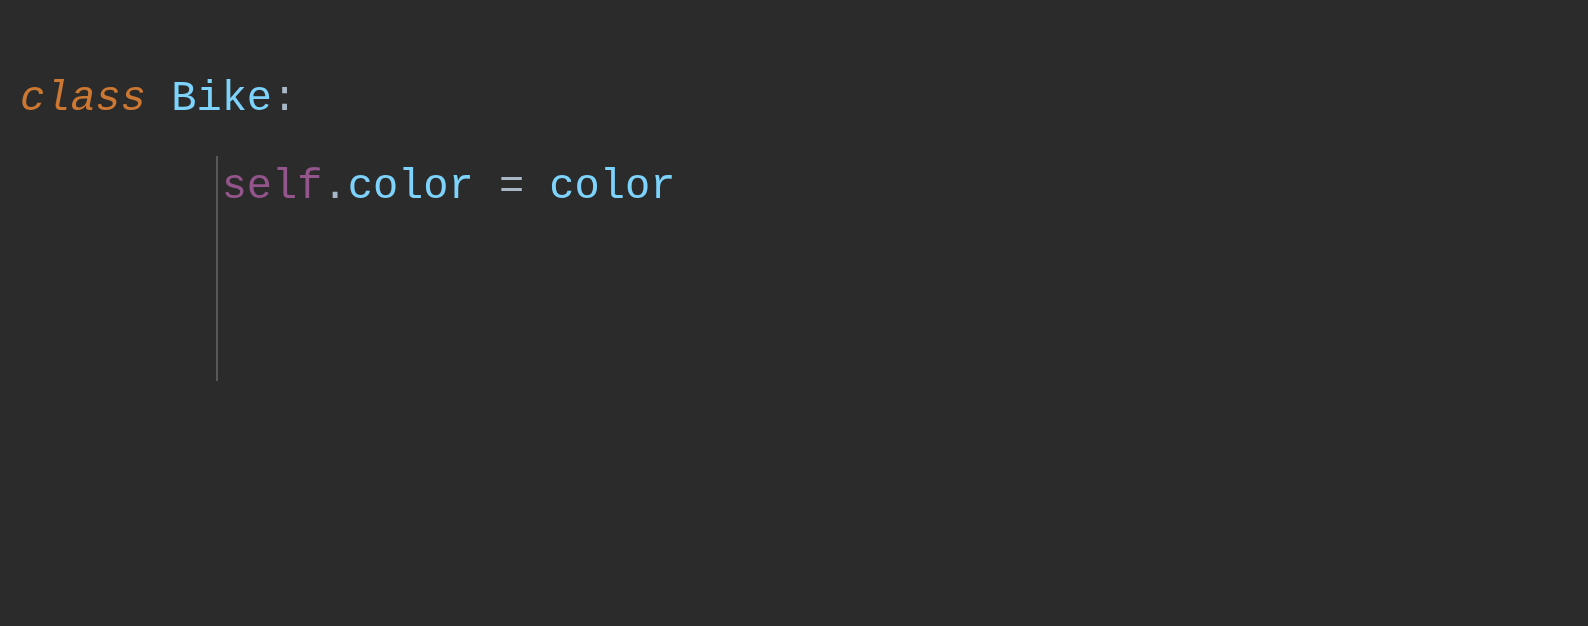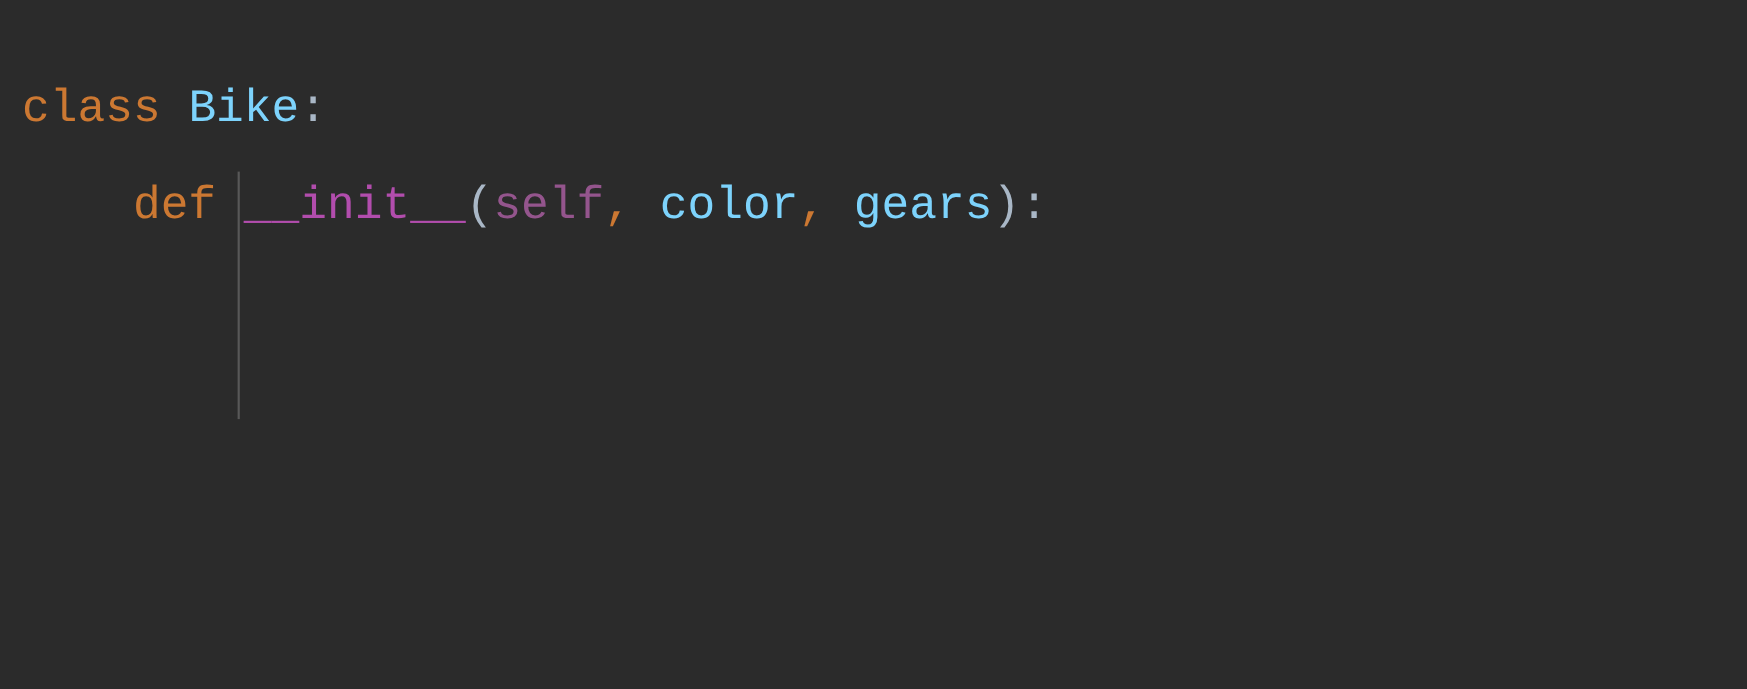--- a/index.html
+++ b/index.html
@@ -24,42 +24,42 @@
     color: #a9b7c6;
     position: relative;
   }
   .indent-guide {
     position: absolute;
     left: 216px;
     top: 156px;
     height: 225px;
     border-left: 2px solid #585858;
   }
-  .kw-orange { color: #cc7832; }
+  .kw-orange { color: #cc7832; font-style: italic; }
   .fn-magenta { color: #b24dad; }
   .param-self { color: #94558d; }
   .ident { color: #7dd3fc; }
   .punct { color: #a9b7c6; }
   .punct-orange { color: #cc7832; }
 
   .annotations {
     position: relative;
   }
 </style>
 </head>
 <body>
 
 <div class="code-area">
 
   <div class="indent-guide"></div>
 
   <div class="code-line"><span class="kw-orange">class</span><span> </span><span class="ident">Bike</span><span class="punct">:</span></div>
 
-  <div class="code-line">    <span class="kw-orange">def</span><span> </span><span class="fn-magenta">__init__</span><span class="punct">(</span><span class="param-self">self</span><span class="punct-orange">,</span><span class="ident"> color</span><span class="punct-orange">,</span><span class="ident"> gears</span><span class="punct">)</span><span class="punct">:</span></div>
 
+  <div class="code-line">        <span class="param-self">self</span><span class="punct">.</span><span class="ident">color</span><span class="punct"> = </span><span class="ident">color</span></div>
 
 
 </div>
 
 <div class="annotations">
   
   
   
   
 

